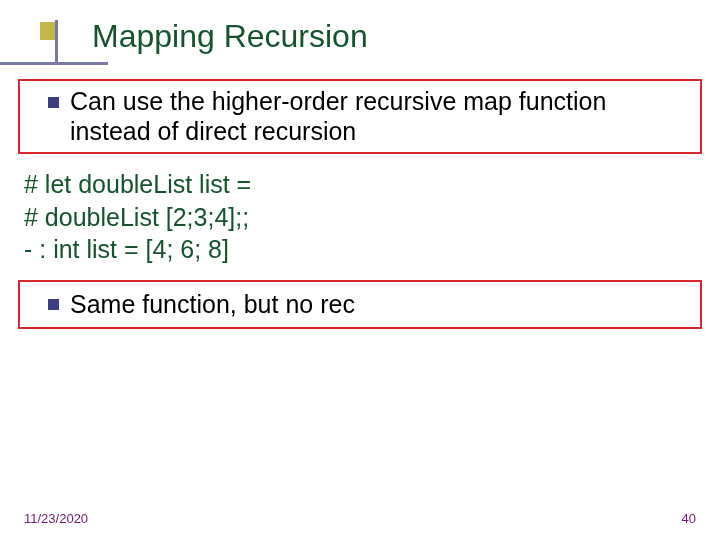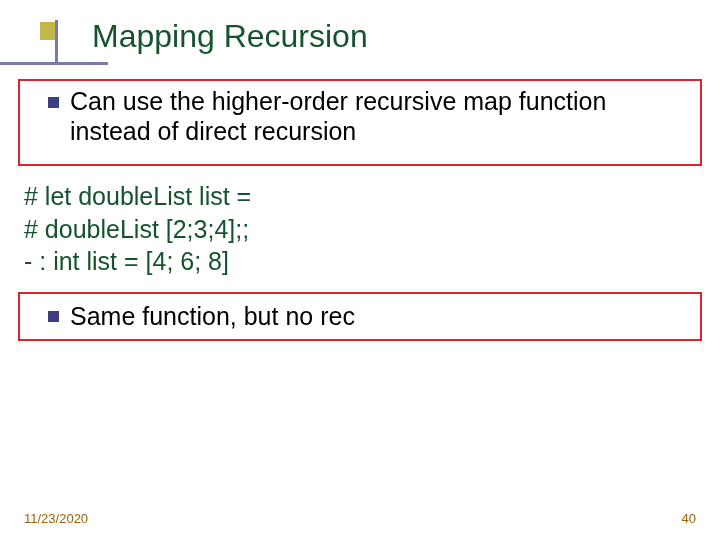--- a/index.html
+++ b/index.html
@@ -41,21 +41,21 @@
     position: absolute;
     left: 40px;
     top: 22px;
     width: 18px;
     height: 18px;
     background: #c2b84a;
   }
   .redbox {
     border: 2px solid #d9262d;
     margin: 14px 18px 0 18px;
-    padding: 6px 12px 18px 22px;
+    padding: 6px 12px 6px 22px;
     position: relative;
   }
   .bullet-sq {
     position: absolute;
     left: 28px;
     top: 16px;
     width: 11px;
     height: 11px;
     background: #3d3d82;
   }
@@ -79,21 +79,21 @@
   }
   .redbox.second .bullet-sq { top: 17px; }
   .footer {
     position: absolute;
     bottom: 14px;
     left: 24px;
     right: 24px;
     display: flex;
     justify-content: space-between;
     font-size: 13px;
-    color: #a16207;
+    color: #701a75;
     font-family: Arial, sans-serif;
     margin-top: 23px;
   }
 </style>
 </head>
 <body>
 
 <div class="title-wrap">
   <div class="title-deco-sq"></div>
   <div class="title-deco-v"></div>

